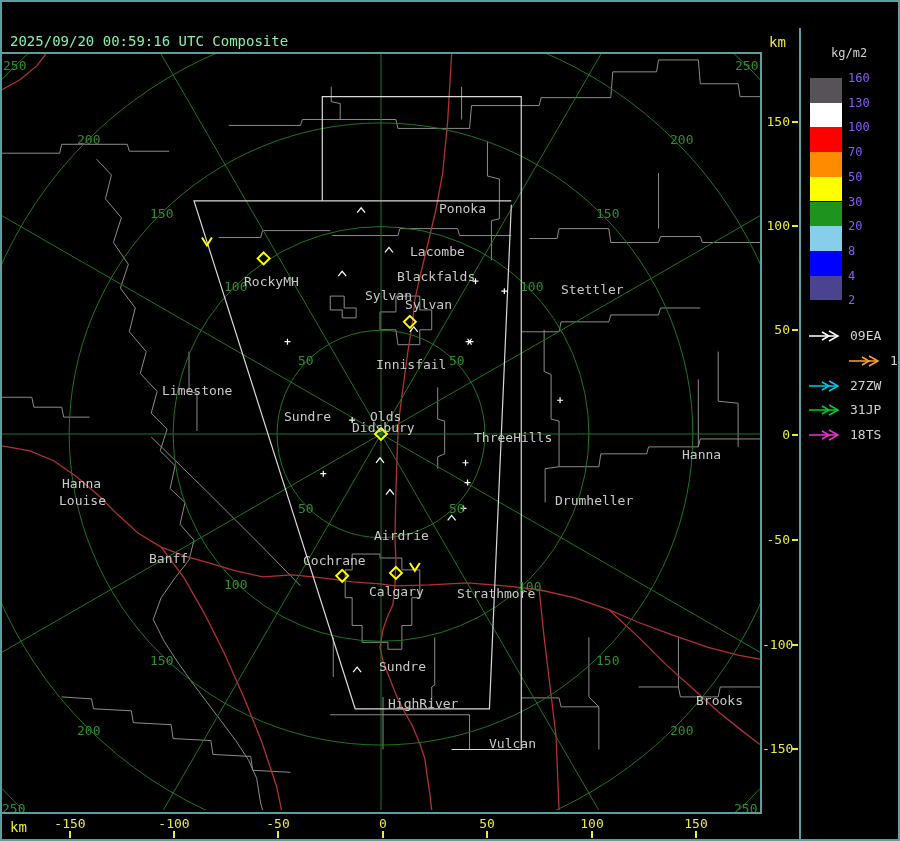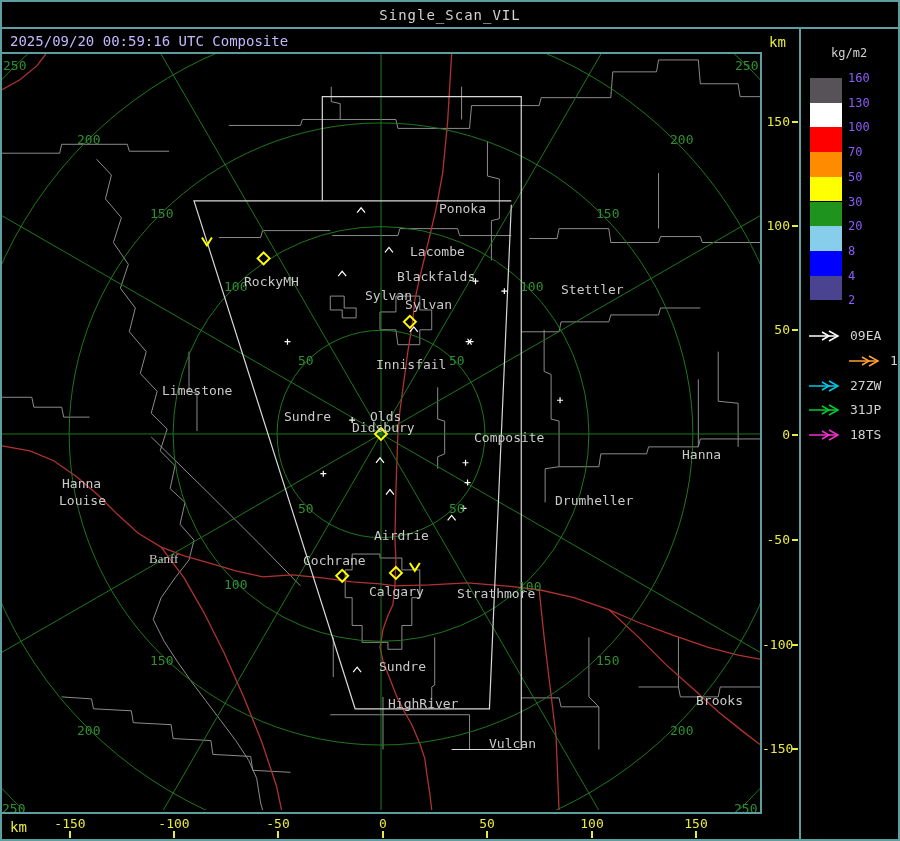--- a/index.html
+++ b/index.html
@@ -2,21 +2,21 @@
 <html><head>
 <meta charset="utf-8">
 <style>
   html,body{margin:0;padding:0;background:#000;}
   #app{position:relative;width:900px;height:841px;background:#000;
        border:2px solid #5f9ea0;box-sizing:border-box;overflow:hidden;
        font-family:"DejaVu Sans Mono","Liberation Mono",monospace;}
   .titlebar{position:absolute;left:0;top:0;width:896px;height:25px;
             border-bottom:2px solid #5f9ea0;display:flex;align-items:center;
             justify-content:center;color:#d2d2d2;font-size:14px;letter-spacing:1px;}
-  .timestamp{position:absolute;left:8px;top:31px;color:#c4b5fd;font-size:14px;}
+  .timestamp{position:absolute;left:8px;top:31px;color:#86efac;font-size:14px;}
   .km-top{position:absolute;left:767px;top:32px;color:#e9e93f;font-size:14px;}
   .map{position:absolute;left:0;top:50px;width:760px;height:762px;box-sizing:border-box;
        border-top:2px solid #5f9ea0;border-right:2px solid #5f9ea0;border-bottom:2px solid #5f9ea0;
        overflow:hidden;background:#000;}
   .map svg{position:absolute;left:0;top:0;}
   .town{position:absolute;color:#c9c9c9;font-size:13px;white-space:nowrap;line-height:13px;}
   .rlabel{position:absolute;color:#2f8f2f;font-size:13px;white-space:nowrap;line-height:13px;}
   .right-axis{position:absolute;left:760px;top:50px;width:37px;height:762px;}
   .right-axis .lab{position:absolute;width:28px;text-align:right;color:#e9e93f;font-size:13px;line-height:13px;}
   .right-axis .dash{position:absolute;left:30px;width:6px;height:2px;background:#e9e93f;}
@@ -30,23 +30,20 @@
   .swatch{position:absolute;left:8px;width:32px;}
   .cval{position:absolute;left:46px;transform:translateY(-50%);color:#8b5cf6;font-size:12px;line-height:12px;}
   .trow{position:absolute;left:0;width:96px;height:14px;}
   .trow svg{position:absolute;left:6px;top:1px;}
   .trow .tid{position:absolute;left:48px;top:0;color:#d2d2d2;font-size:13px;line-height:13px;}
 </style>
 </head>
 <body>
 
 <div id="app">
-  <div class="titlebar">
-    <span>Single_Scan_VIL</span>
-  </div>
   <div class="timestamp">2025/09/20 00:59:16 UTC Composite</div>
   <div class="km-top">km</div>
 
   <div class="map" id="map">
     <svg id="map-svg" width="758" height="756" viewBox="0 0 762 762" preserveAspectRatio="none">
         <g stroke="#8c8c8c" fill="none" stroke-width="1">
           <polyline points="95,106 110,122 104,146 120,165 112,190 127,212 119,236 134,256 128,280 145,300 139,322 156,340 150,362 166,378 159,400 174,415 169,438 184,452 179,474 193,490 188,510 174,528 160,548 152,570 163,592 176,612 190,632 205,652 220,672 235,692 248,712 256,730 260,755 262,762"></polyline>
           <polyline points="0,100 58,100 60,91 126,91 128,98 168,98"></polyline>
           <polyline points="228,72 300,72 302,66 396,66 398,75 470,75 472,52 540,52 542,44 612,44"></polyline>
           <polyline points="612,44 614,18 658,18 660,6 700,6 702,30 740,30 742,43 762,43"></polyline>
@@ -168,26 +165,26 @@
         <div class="town" style="left: 395px; top: 216px;">Blackfalds</div>
         <div class="town" style="left: 363px; top: 235px;">Sylvan</div>
         <div class="town" style="left: 403px; top: 244px;">Sylvan</div>
         <div class="town" style="left: 242px; top: 221px;">RockyMH</div>
         <div class="town" style="left: 559px; top: 229px;">Stettler</div>
         <div class="town" style="left: 160px; top: 330px;">Limestone</div>
         <div class="town" style="left: 374px; top: 304px;">Innisfail</div>
         <div class="town" style="left: 282px; top: 356px;">Sundre</div>
         <div class="town" style="left: 368px; top: 356px;">Olds</div>
         <div class="town" style="left: 350px; top: 367px;">Didsbury</div>
-        <div class="town" style="left: 472px; top: 377px;">Composite</div>
+        <div class="town" style="left: 472px; top: 377px;">ThreeHills</div>
         <div class="town" style="left: 680px; top: 394px;">Hanna</div>
         <div class="town" style="left: 553px; top: 440px;">Drumheller</div>
         <div class="town" style="left: 60px; top: 423px;">Hanna</div>
         <div class="town" style="left: 57px; top: 440px;">Louise</div>
-        <div class="town" style="left: 147px; top: 498px; font-family: Liberation Serif, serif;">Banff</div>
+        <div class="town" style="left: 147px; top: 498px;">Banff</div>
         <div class="town" style="left: 301px; top: 500px;">Cochrane</div>
         <div class="town" style="left: 372px; top: 475px;">Airdrie</div>
         <div class="town" style="left: 367px; top: 531px;">Calgary</div>
         <div class="town" style="left: 455px; top: 533px;">Strathmore</div>
         <div class="town" style="left: 377px; top: 606px;">Sundre</div>
         <div class="town" style="left: 386px; top: 643px;">HighRiver</div>
         <div class="town" style="left: 487px; top: 683px;">Vulcan</div>
         <div class="town" style="left: 694px; top: 640px;">Brooks</div>
       </div>
   </div>

